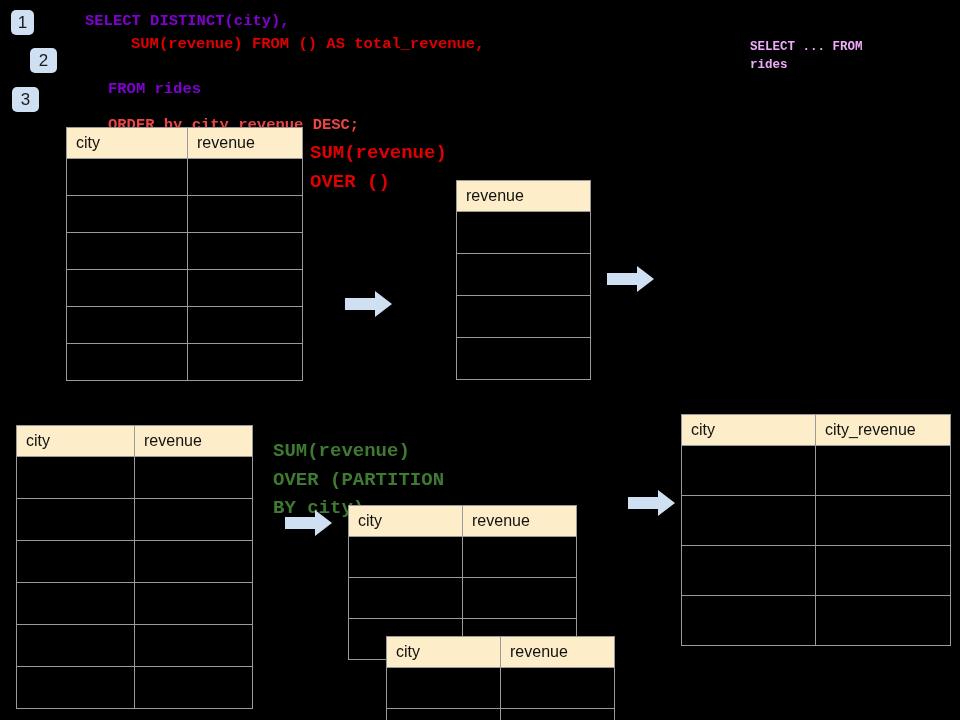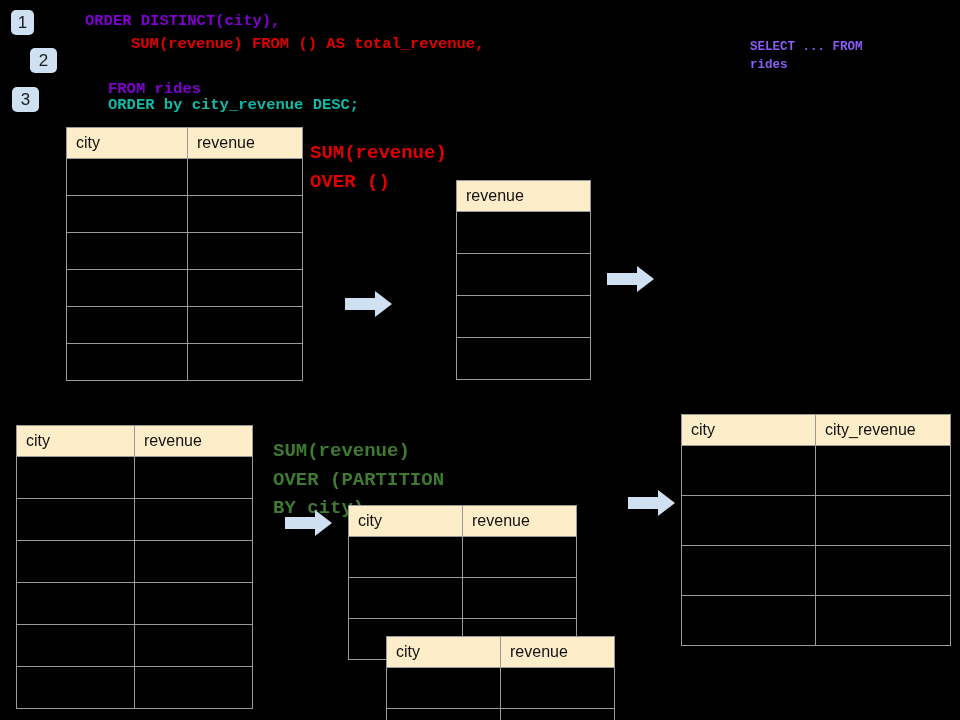--- a/index.html
+++ b/index.html
@@ -87,25 +87,25 @@
   }
 </style>
 </head>
 <body>
 
 <div id="canvas" style="width: 960px; height: 720px; background: rgb(0, 0, 0);">
 
 <div class="badge" style="left: 11px; top: 10px; width: 23px; height: 25px; background: rgb(207, 224, 242);">1</div>
     <div class="badge" style="left: 30px; top: 48px; width: 27px; height: 25px; background: rgb(207, 224, 242);">2</div>
     <div class="badge" style="left: 12px; top: 87px; width: 27px; height: 25px; background: rgb(207, 224, 242);">3</div>
-    <div class="code-line" style="left: 85px; top: 14px; color: rgb(128, 0, 208);">ORDER DISTINCT(city),</div>
+    <div class="code-line" style="left: 85px; top: 14px; color: rgb(128, 0, 208);">SELECT DISTINCT(city),</div>
     <div class="code-line" style="left: 131px; top: 37px; color: rgb(224, 0, 0);">SUM(revenue) FROM () AS total_revenue,</div>
     <div class="code-line" style="left: 108px; top: 82px; color: rgb(128, 0, 208);">FROM rides</div>
-    <div class="code-line" style="left: 108px; top: 98px; color: #14b8a6;">ORDER by city_revenue DESC;</div>
-    <div class="annot small" style="left: 750px; top: 38px; color: #8b5cf6;">SELECT ... FROM
+    <div class="code-line" style="left: 108px; top: 118px; color: #ef4444;">ORDER by city_revenue DESC;</div>
+    <div class="annot small" style="left: 750px; top: 38px; color: #f0abfc;">SELECT ... FROM
 rides</div>
     <div class="annot" style="left: 310px; top: 139px; color: rgb(224, 0, 0);">SUM(revenue)
 OVER ()</div>
     <div class="annot" style="left: 273px; top: 437px; color: rgb(63, 122, 51);">SUM(revenue)
 OVER (PARTITION
 BY city)</div>
     <table class="tbl" style="left: 66px; top: 127px;">
       <colgroup>
         <col style="width: 121px;">
         <col style="width: 115px;">

